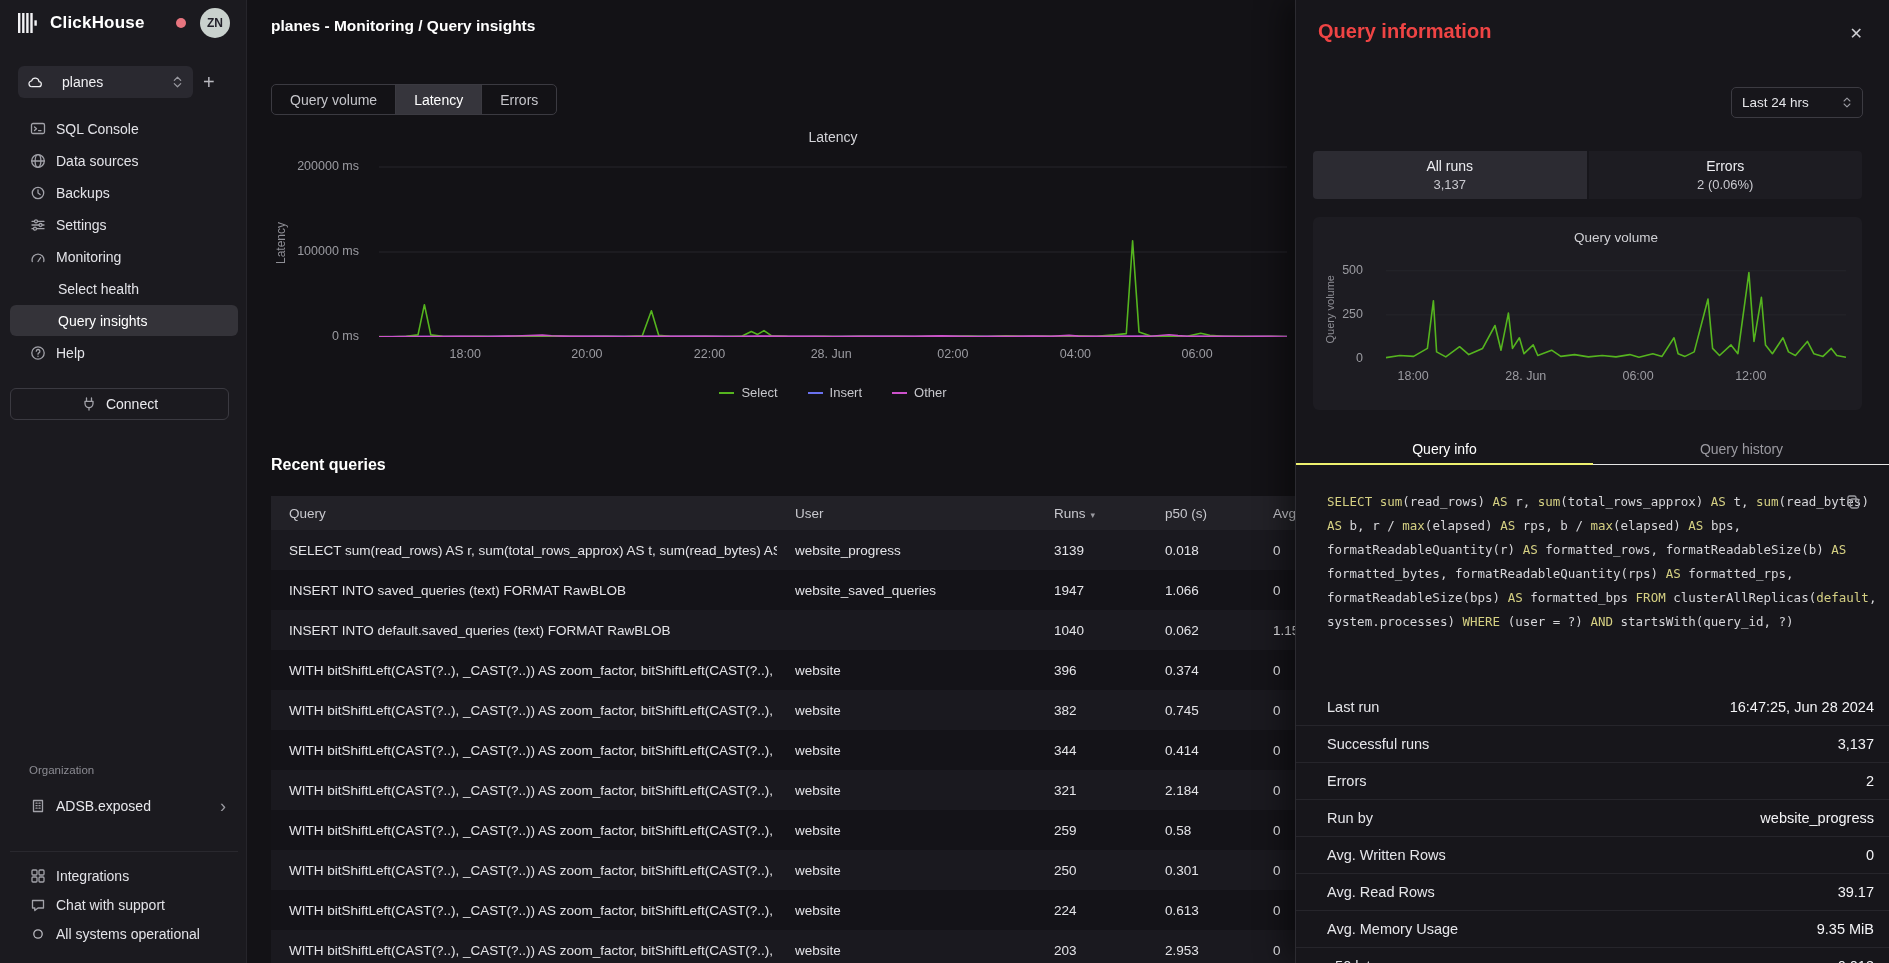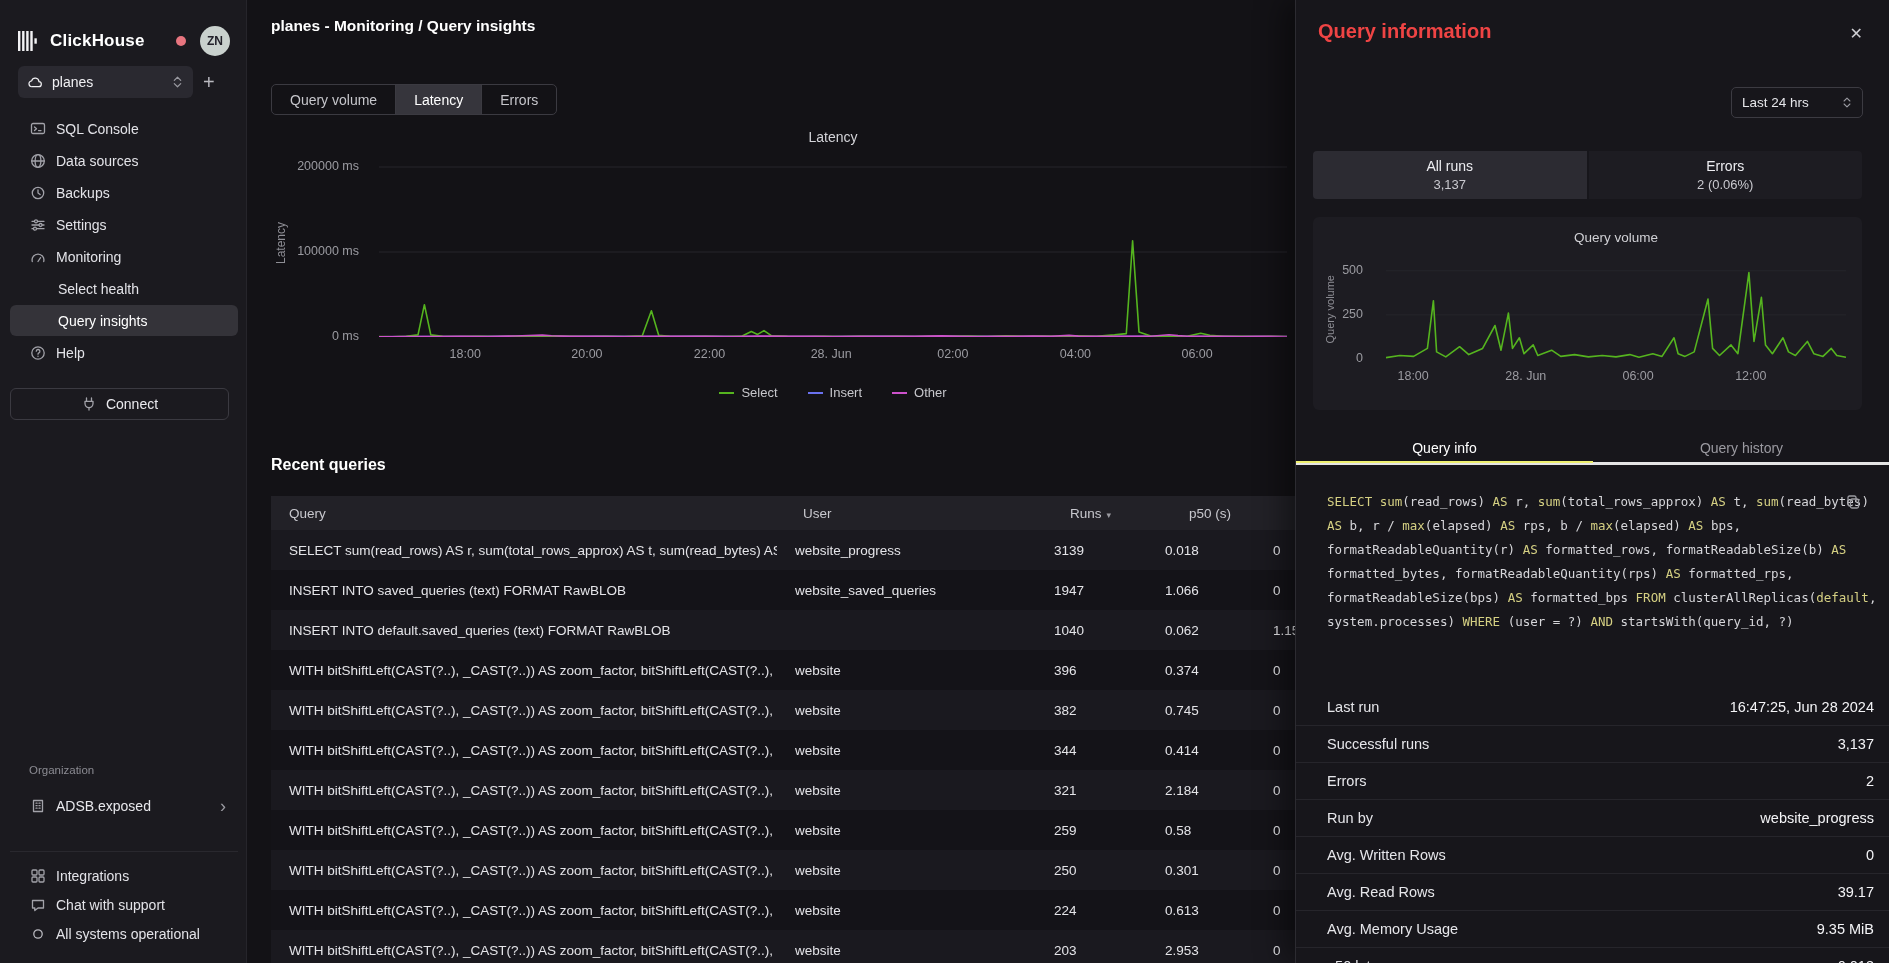--- a/index.html
+++ b/index.html
@@ -3,29 +3,29 @@
 <meta charset="utf-8">
 <style>
   * { margin:0; padding:0; box-sizing:border-box; }
   html,body { width:1889px; height:963px; overflow:hidden; background:#131216;
     font-family:"Liberation Sans", sans-serif; color:#ececf0; }
   .app { position:relative; width:1889px; height:963px; overflow:hidden; }
 
   
   .sidebar { position:absolute; left:0; top:0; width:247px; height:963px;
     background:#1b1a1f; border-right:1px solid #26252b; }
-  .brand-row { position:absolute; left:18px; top:26px; width:212px; height:30px;
+  .brand-row { position:absolute; left:18px; top:8px; width:212px; height:30px;
     display:flex; align-items:center; }
   .brand { font-size:17px; font-weight:bold; color:#fff; margin-left:9px; letter-spacing:.2px; }
   .notif-dot { width:10px; height:10px; border-radius:50%; background:#e8757f; margin-left:auto; }
   .avatar { width:30px; height:30px; border-radius:50%; background:#c9d1cd; color:#22212a;
     font-size:12px; font-weight:bold; display:flex; align-items:center; justify-content:center; margin-left:14px; cursor:pointer; }
   .svc-row { position:absolute; left:18px; top:66px; width:212px; height:32px; display:flex; align-items:center; }
   .svc-select { width:175px; height:32px; background:#2a2930; border-radius:6px; display:flex;
-    align-items:center; padding:0 10px; gap:9px; font-size:14px; color:#f0f0f3; cursor:pointer; }
+    align-items:center; padding:0 10px; gap:19px; font-size:14px; color:#f0f0f3; cursor:pointer; }
   .svc-select .grow { flex:1; }
   .add-btn { margin-left:10px; background:none; border:none; color:#b9b9bf; font-size:20px; cursor:pointer; line-height:1; }
   .nav { position:absolute; left:10px; top:113px; width:228px; display:flex; flex-direction:column; gap:1px; }
   .nav-item { height:31px; display:flex; align-items:center; padding:0 0 0 20px; border-radius:6px;
     font-size:14px; color:#e3e3e8; cursor:pointer; }
   .nav-item .nico { width:16px; height:16px; margin-right:10px; color:#a2a2a9; display:inline-flex; }
   .nav-item.sub { padding-left:48px; }
   .nav-item.selected { background:#343339; color:#ffffff; }
   .connect-btn { position:absolute; left:10px; top:388px; width:219px; height:32px;
     border:1px solid #3b3a41; border-radius:6px; background:none; color:#eaeaee; font-size:14px;
@@ -59,21 +59,21 @@
   .ytk { position:absolute; right:10px; font-size:12.5px; color:#9b9ba1; white-space:nowrap; }
   .xticks { position:absolute; height:18px; }
   .xt { position:absolute; transform:translateX(-50%); font-size:12.5px; color:#9b9ba1; white-space:nowrap; }
   .legend { position:absolute; left:132px; top:385px; width:908px; display:flex;
     justify-content:center; gap:30px; font-size:13px; color:#c7c7cc; }
   .leg-item { display:flex; align-items:center; gap:7px; cursor:pointer; }
   .leg-sw { width:15px; height:2px; display:inline-block; }
   .rq-title { position:absolute; left:24px; top:456px; font-size:16px; font-weight:bold; color:#fff; }
   .rq-table { position:absolute; left:24px; top:496px; width:1160px; }
   .thead, .trow { display:grid; grid-template-columns:506px 259px 111px 108px 176px; align-items:center; }
-  .thead { height:34px; background:#222127; font-size:13.5px; color:#c8c8ce;gap:8px; }
+  .thead { height:34px; background:#222127; font-size:13.5px; color:#c8c8ce; }
   .trow { height:40px; font-size:13.5px; color:#e4e4e8; cursor:pointer; }
   .trow:nth-child(odd) { background:#1a191f; }
   .trow:nth-child(even) { background:#141318; }
   .cell { padding-left:18px; white-space:nowrap; overflow:hidden; }
   .sort-caret { font-size:9px; color:#9a9aa0; margin-left:5px; }
 
   
   .panel { position:absolute; left:1295px; top:0; width:594px; height:963px; background:#17161b;
     border-left:1px solid #2c2b31; box-shadow:-10px 0 28px rgba(0,0,0,.45); overflow:hidden; }
   .panel-title { position:absolute; left:22px; top:20px; font-size:20px; font-weight:bold; color:#ef4444; }
@@ -88,21 +88,21 @@
     gap:3px; cursor:pointer; background:#1d1c22; }
   .stat.selected { background:#2c2b32; }
   .stat .sl { font-size:14px; font-weight:500; color:#ededf1; }
   .stat .sv { font-size:13px; color:#c9c9cf; }
   .vol-card { position:absolute; left:17px; top:217px; width:549px; height:193px;
     background:#1d1c22; border-radius:6px; }
   .vol-title { position:absolute; left:73px; top:13px; width:460px; text-align:center;
     font-size:13.5px; color:#d0d0d5; }
   .vol-svg { position:absolute; left:73px; top:45px; width:460px; height:97px; }
   .ptabs { position:absolute; left:0; top:434px; width:594px; height:31px; display:flex;
-    border-bottom:3px solid #e5e5e5; }
+    border-bottom:1px solid #e5e5e5; }
   .ptab { flex:1; display:flex; align-items:center; justify-content:center; font-size:14px;
     color:#9b9aa1; cursor:pointer; position:relative; }
   .ptab.active { color:#ffffff; }
   .ptab.active::after { content:""; position:absolute; left:0; right:0; bottom:-1px; height:2px; background:#eef06f; }
   .sql-block { position:absolute; left:31px; top:490px; width:530px;
     font-family:"DejaVu Sans Mono", monospace; font-size:12.5px; line-height:24px; color:#d6d6da; }
   .sql-line { white-space:pre; }
   .kw { color:#d5d083; }
   .copy-icon { position:absolute; right:28px; top:494px; width:16px; height:16px; color:#9a9aa0; cursor:pointer; }
   .kv-list { position:absolute; left:0; top:688px; width:594px; }

